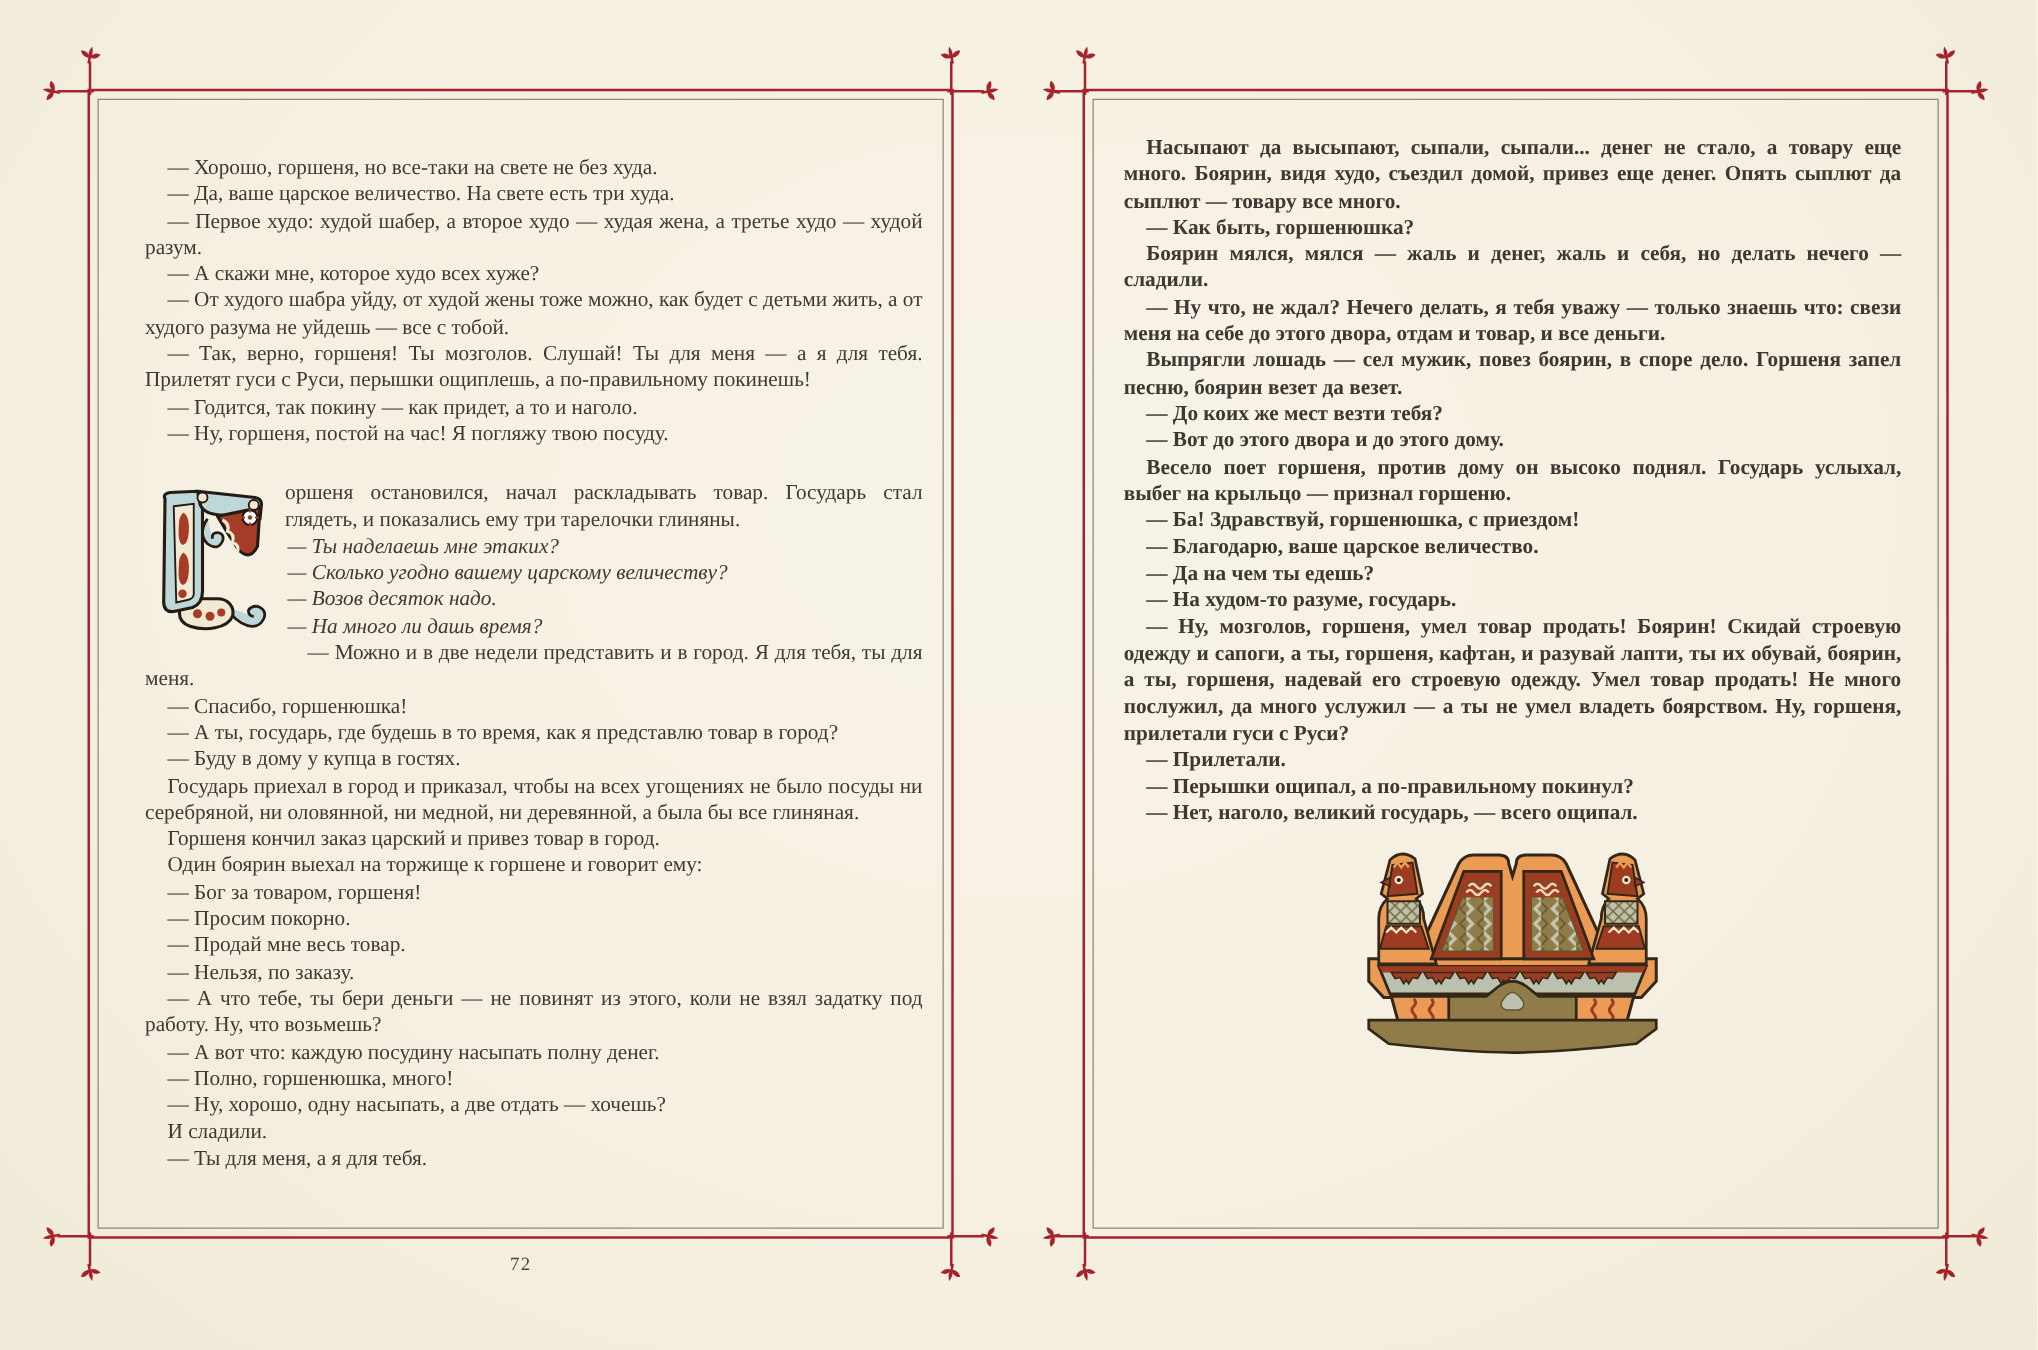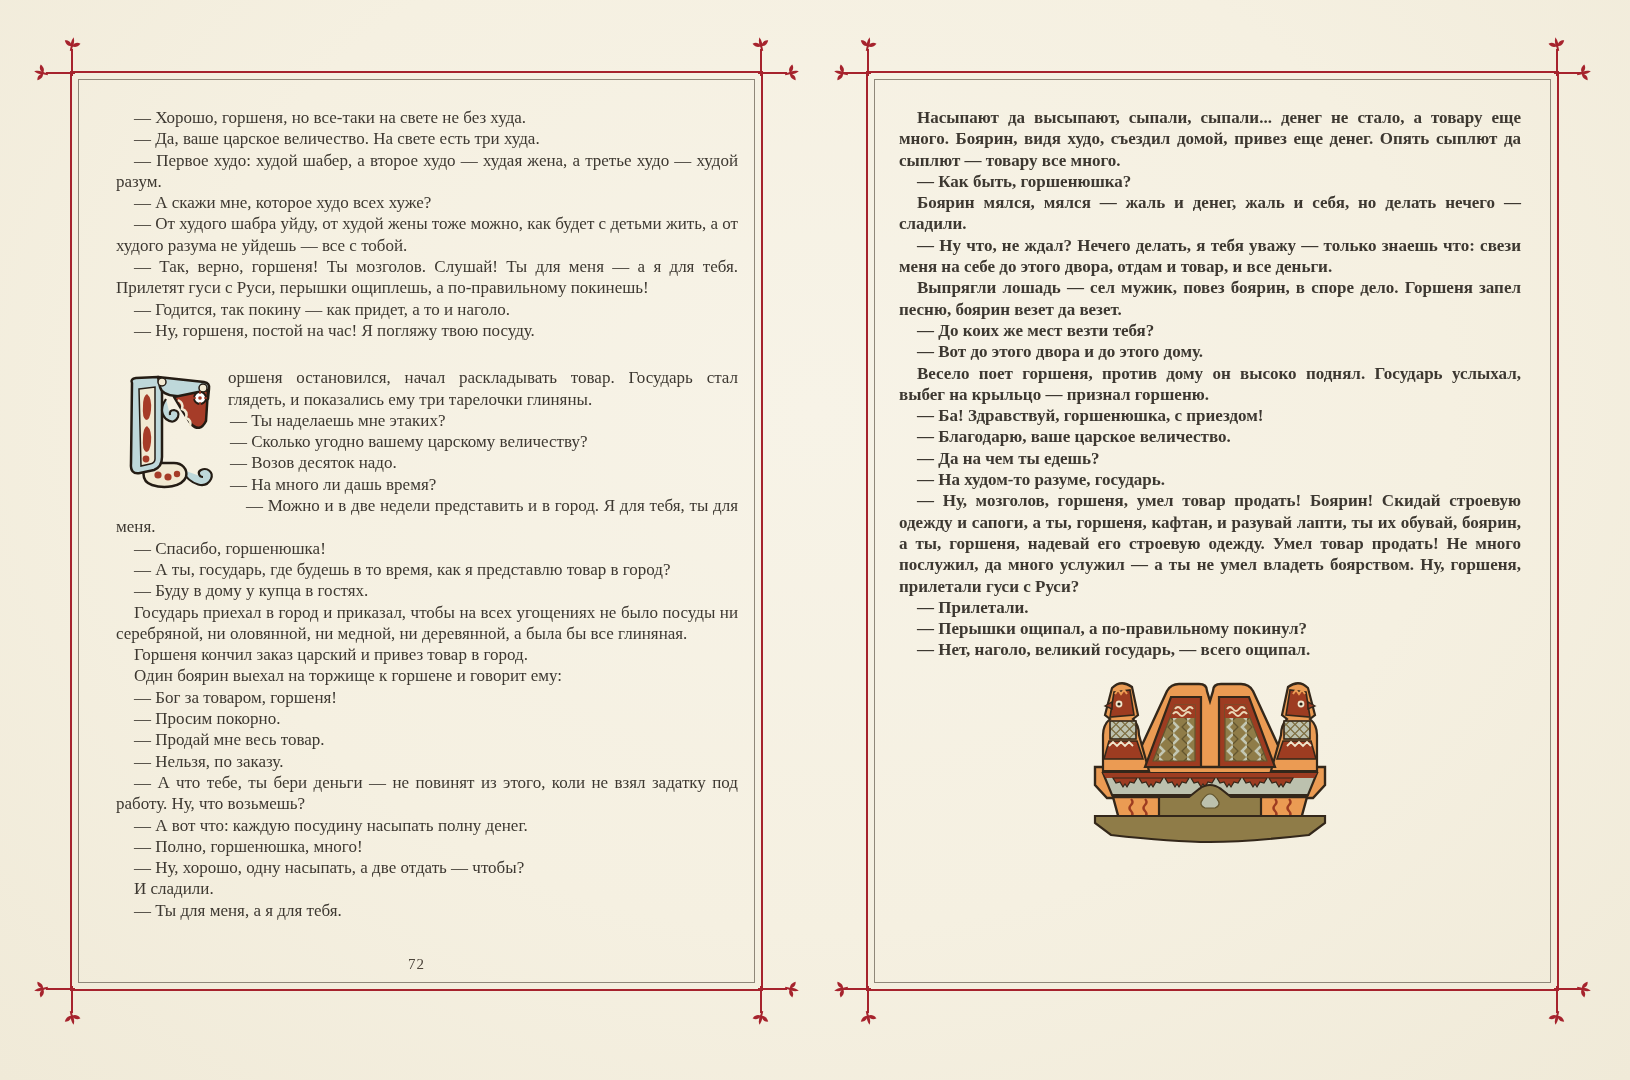--- a/index.html
+++ b/index.html
@@ -15,31 +15,31 @@
   .page-frame::before{
     content:"";position:absolute;inset:6px;border:1px solid #8f8779;
   }
   .frame-left{left:70px;}
   .frame-right{left:866px;}
   .ornaments{position:absolute;left:0;top:0;pointer-events:none;}
   .text-col{
     position:absolute;top:107px;width:622px;color:#3d3831;
     font-size:17px;line-height:21.3px;
   }
-  .col-left{left:116px;}
+  .col-left{left:116px;margin-top:16px;}
   .col-right{left:899px;font-weight:bold;}
   .text-col p{margin:0;text-align:justify;text-indent:18px;}
-  .text-col p.noind{text-indent:2px;}
+  .text-col p.noind{text-indent:2px;font-style:italic;}
   .cap-section{margin-top:26px;}
   .cap-float{float:left;width:112px;height:149px;}
   .cap-float svg{display:block;margin-top:2px;}
   .first-para{text-indent:0 !important;}
   .sr{position:absolute;width:1px;height:1px;overflow:hidden;clip:rect(0 0 0 0);}
   .pagenum{
-    position:absolute;left:70px;width:693px;top:956px;text-align:center;
+    position:absolute;left:70px;width:693px;top:1004px;text-align:center;
     font-size:15px;color:#4c443a;letter-spacing:1px;
   }
   figure.illus{margin:14px auto 0;width:246px;padding:0;}
 </style>
 </head>
 <body>
 
 <svg class="ornaments" width="1630" height="1080" viewBox="0 0 1630 1080">
   <defs>
     <g id="bud" fill="#a6232d">
@@ -141,21 +141,21 @@
         <p>Государь приехал в город и приказал, чтобы на всех угощениях не было посуды ни серебряной, ни оловянной, ни медной, ни деревянной, а была бы все глиняная.</p>
         <p>Горшеня кончил заказ царский и привез товар в город.</p>
         <p>Один боярин выехал на торжище к горшене и говорит ему:</p>
         <p>— Бог за товаром, горшеня!</p>
         <p>— Просим покорно.</p>
         <p>— Продай мне весь товар.</p>
         <p>— Нельзя, по заказу.</p>
         <p>— А что тебе, ты бери деньги — не повинят из этого, коли не взял задатку под работу. Ну, что возьмешь?</p>
         <p>— А вот что: каждую посудину насыпать полну денег.</p>
         <p>— Полно, горшенюшка, много!</p>
-        <p>— Ну, хорошо, одну насыпать, а две отдать — чтобы?</p>
+        <p>— Ну, хорошо, одну насыпать, а две отдать — хочешь?</p>
         <p>И сладили.</p>
         <p>— Ты для меня, а я для тебя.</p>
       </div>
   </div>
 </div>
 
 <div class="text-col col-right">
   <div>
       <p>Насыпают да высыпают, сыпали, сыпали... денег не стало, а товару еще много. Боярин, видя худо, съездил домой, привез еще денег. Опять сыплют да сыплют — товару все много.</p>
       <p>— Как быть, горшенюшка?</p>

